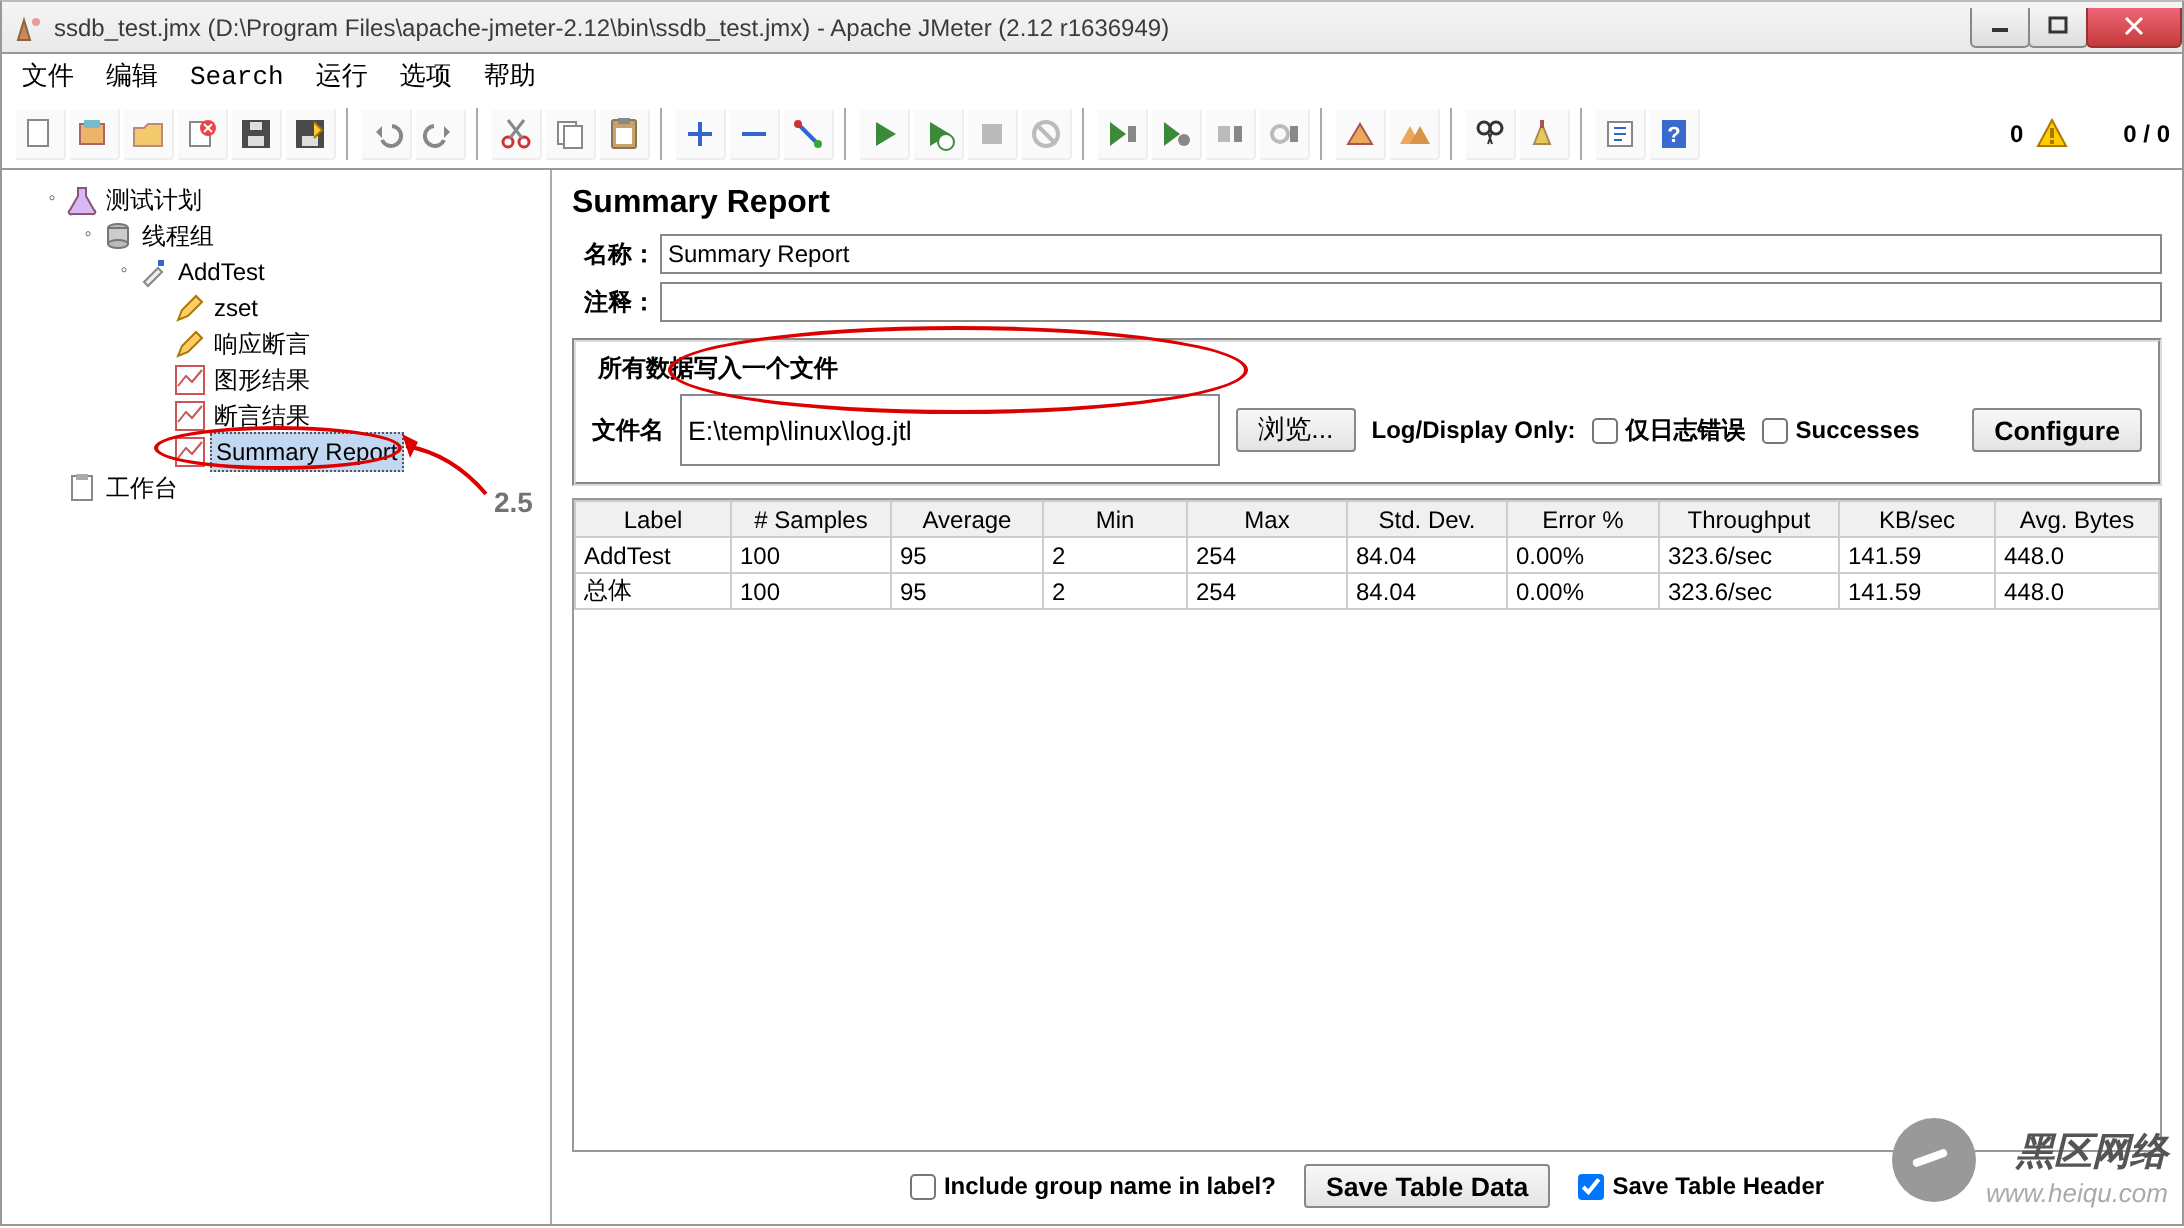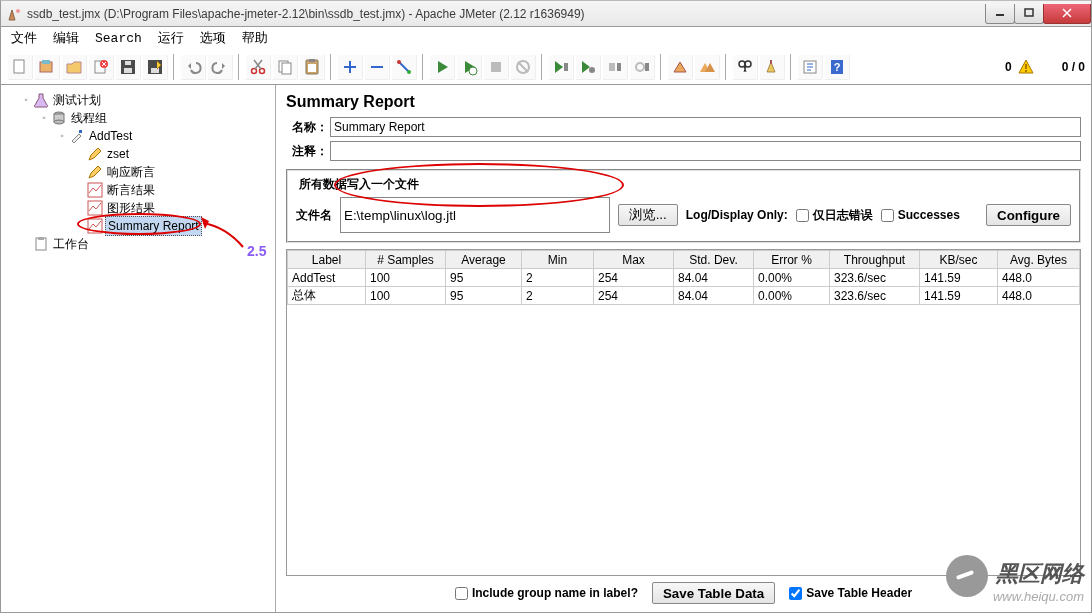--- a/index.html
+++ b/index.html
@@ -20,21 +20,21 @@
 .main { display: flex; height: 528px; border-left: 1px solid #999; border-right: 1px solid #999; border-bottom: 1px solid #999; }
 .tree { width: 304px; border-right: 1px solid #aaa; padding: 6px 2px; overflow: auto; position: relative; }
 .tree ul { list-style: none; padding-left: 18px; }
 .tree li { line-height: 18px; white-space: nowrap; }
 .tree .tnode { display: flex; align-items: center; gap: 2px; height: 18px; }
 .tree .tnode .twisty { width: 10px; text-align: center; color: #555; font-size: 10px; }
 .tree .tnode .ticon { width: 16px; height: 16px; display: inline-flex; align-items: center; justify-content: center; }
 .tree .tnode .tlabel { padding: 0 2px; }
 .tree .selected { background: #c2d8f2; border: 1px dotted #555; }
 .annotation-arrow { position: absolute; left: 200px; top: 132px; pointer-events: none; }
-.annotation-text { position: absolute; left: 246px; top: 158px; color: #8b5cf6; font-weight: bold; font-size: 14px; }
+.annotation-text { position: absolute; left: 246px; top: 158px; color: #737373; font-weight: bold; font-size: 14px; }
 .content { flex: 1; display: flex; flex-direction: column; padding: 8px 10px 6px 10px; }
 .content h2 { font-size: 16px; font-weight: bold; margin-bottom: 6px; }
 .fieldgrid { display: grid; grid-template-columns: 42px 1fr; gap: 4px 2px; align-items: center; }
 .fieldgrid label { text-align: right; font-weight: bold; }
 .fieldgrid input { width: 100%; height: 20px; border: 1px solid #888; padding: 1px 3px; font-size: 12px; }
 .filebox { border: 2px groove #ddd; margin-top: 8px; padding: 6px 8px 8px; }
 .filebox .legend { font-weight: bold; margin-top: -14px; background: #fff; display: inline-block; padding: 0 3px; }
 .filerow { display: flex; align-items: center; gap: 8px; margin-top: 4px; }
 .filerow label { font-weight: bold; }
 .filerow input[type=text] { width: 270px; height: 36px; border: 1px solid #888; padding: 1px 3px; }
@@ -42,21 +42,21 @@
 .chk { display: inline-flex; align-items: center; gap: 4px; }
 .tablewrap { flex: 1; border: 1px solid #999; margin-top: 6px; overflow: auto; background: #fff; }
 table { border-collapse: collapse; width: 100%; table-layout: fixed; }
 th, td { border: 1px solid #ccc; height: 18px; padding: 0 4px; font-size: 12px; }
 th { background: #f0f0f0; font-weight: normal; text-align: center; }
 td.num { }
 td.lbl { text-align: left; }
 .bottombar { display: flex; align-items: center; justify-content: center; gap: 14px; padding: 6px 0 2px; }
 .annot-ellipse { position: absolute; border: 2px solid #d00; border-radius: 50%; pointer-events: none; }
 .watermark { position: absolute; right: 8px; bottom: 10px; text-align: right; color: #999; pointer-events: none; }
-.watermark .big { font-size: 22px; font-weight: bold; font-style: italic; color: #555; margin-left: 15px; }
+.watermark .big { font-size: 19px; font-weight: bold; font-style: italic; color: #555; margin-left: 15px; }
 .watermark .small { font-size: 13px; color: #aaa; font-style: italic; }
 .watermark .circle { position: absolute; right: 96px; top: -4px; width: 42px; height: 42px; border-radius: 50%; background: #999; }
 .watermark .circle::after { content: ""; position: absolute; left: 10px; top: 18px; width: 18px; height: 4px; background: #fff; transform: rotate(-20deg); border-radius: 2px; }
 </style>
 </head>
 <body>
 
 <div class="titlebar">
   <span class="icon">
     <svg viewBox="0 0 16 16">
@@ -346,33 +346,33 @@
                     </li>
                   <li>
                       <div class="tnode">
                         <span class="twisty"></span>
                         <span class="ticon">
                           <svg viewBox="0 0 16 16">
                             <rect x="1" y="1" width="14" height="14" fill="#fff" stroke="#c55"></rect>
                             <path d="M2 11l4-5 3 3 5-6" fill="none" stroke="#c55"></path>
                           </svg>
                         </span>
-                        <span class="tlabel">断言结果</span>
+                        <span class="tlabel">图形结果</span>
                       </div>
                     </li>
                   <li>
                       <div class="tnode">
                         <span class="twisty"></span>
                         <span class="ticon">
                           <svg viewBox="0 0 16 16">
                             <rect x="1" y="1" width="14" height="14" fill="#fff" stroke="#c55"></rect>
                             <path d="M2 11l4-5 3 3 5-6" fill="none" stroke="#c55"></path>
                           </svg>
                         </span>
-                        <span class="tlabel">图形结果</span>
+                        <span class="tlabel">断言结果</span>
                       </div>
                     </li>
                   <li>
                       <div class="tnode">
                         <span class="twisty"></span>
                         <span class="ticon">
                           <svg viewBox="0 0 16 16">
                             <rect x="1" y="1" width="14" height="14" fill="#fff" stroke="#c55"></rect>
                             <path d="M2 11l4-5 3 3 5-6" fill="none" stroke="#c55"></path>
                           </svg>

